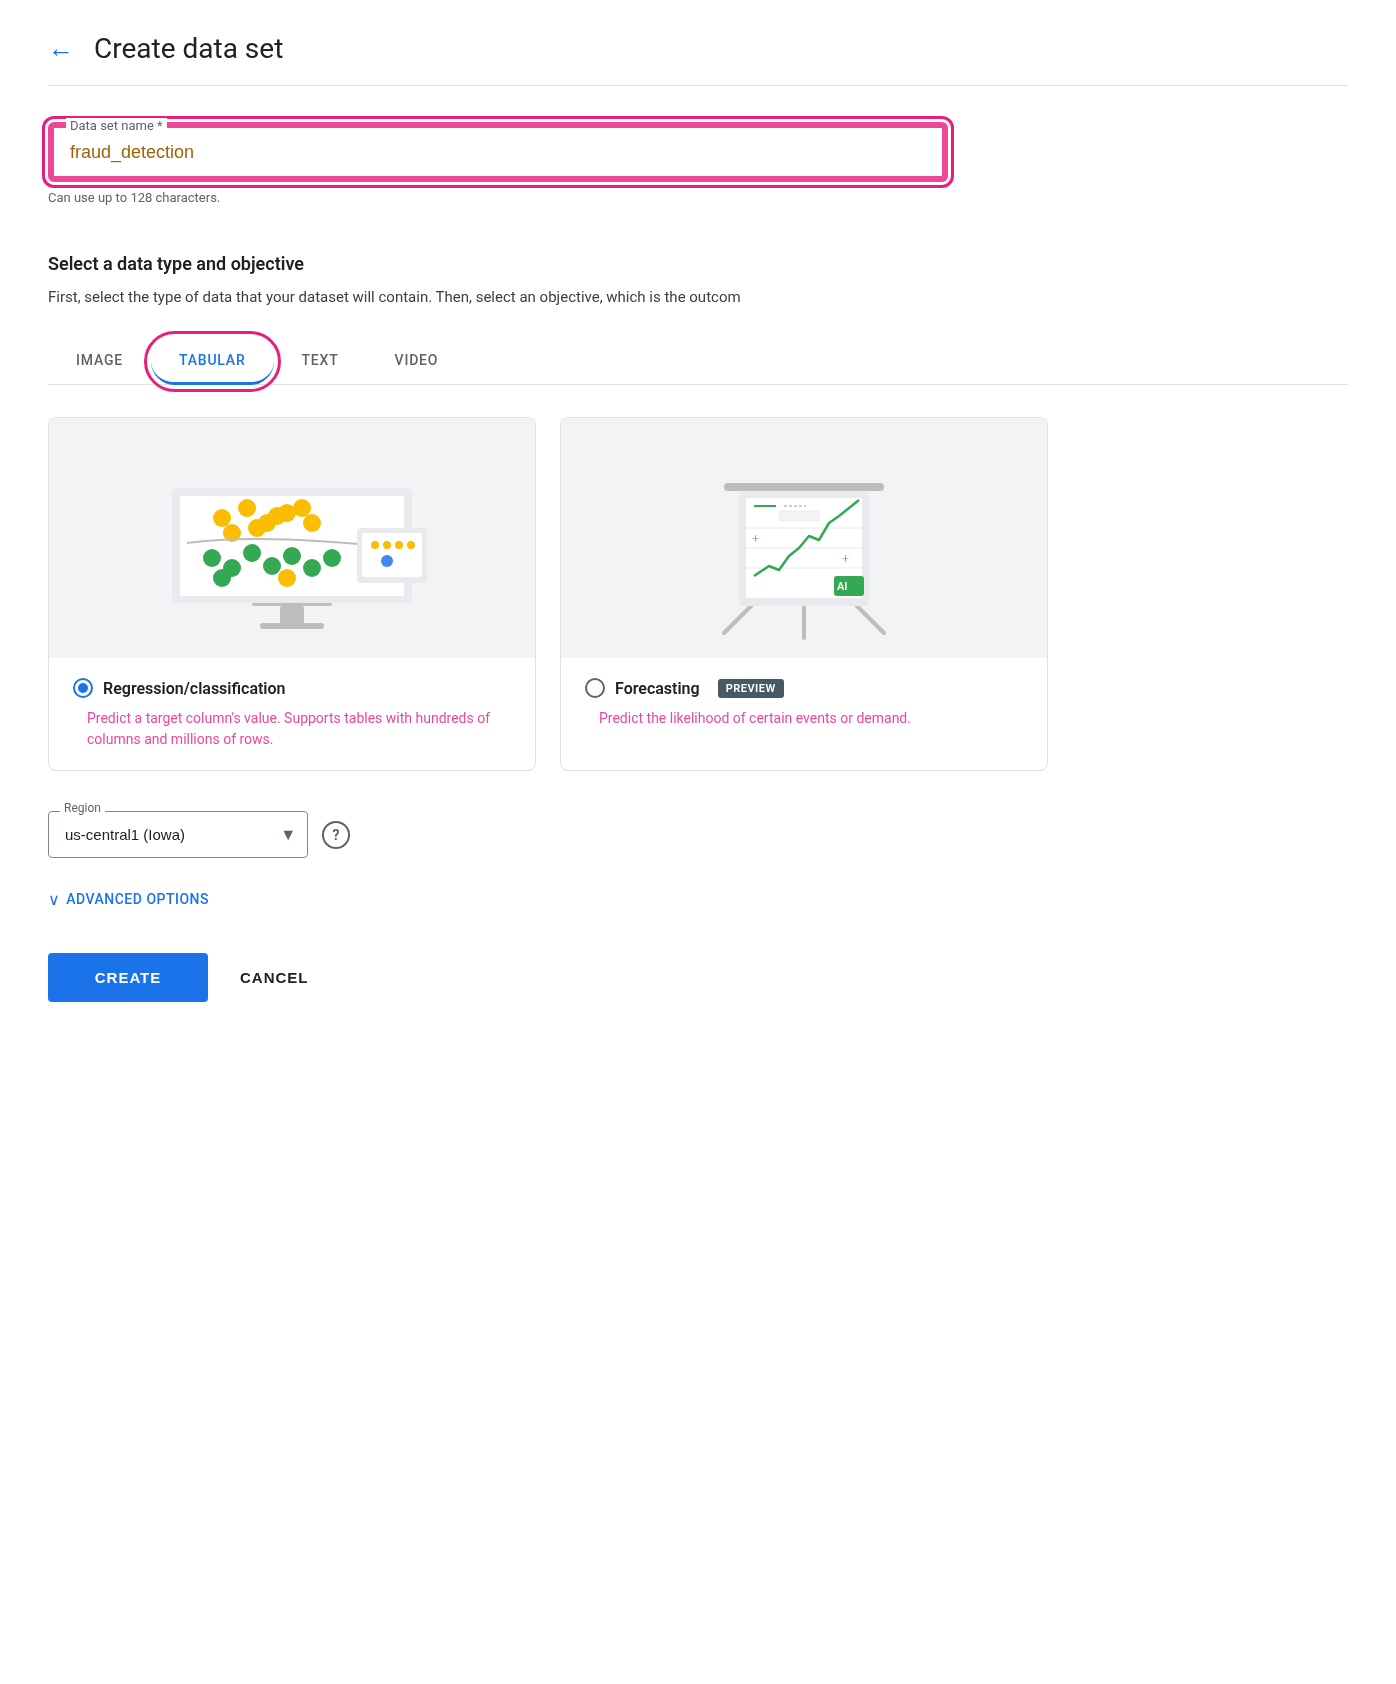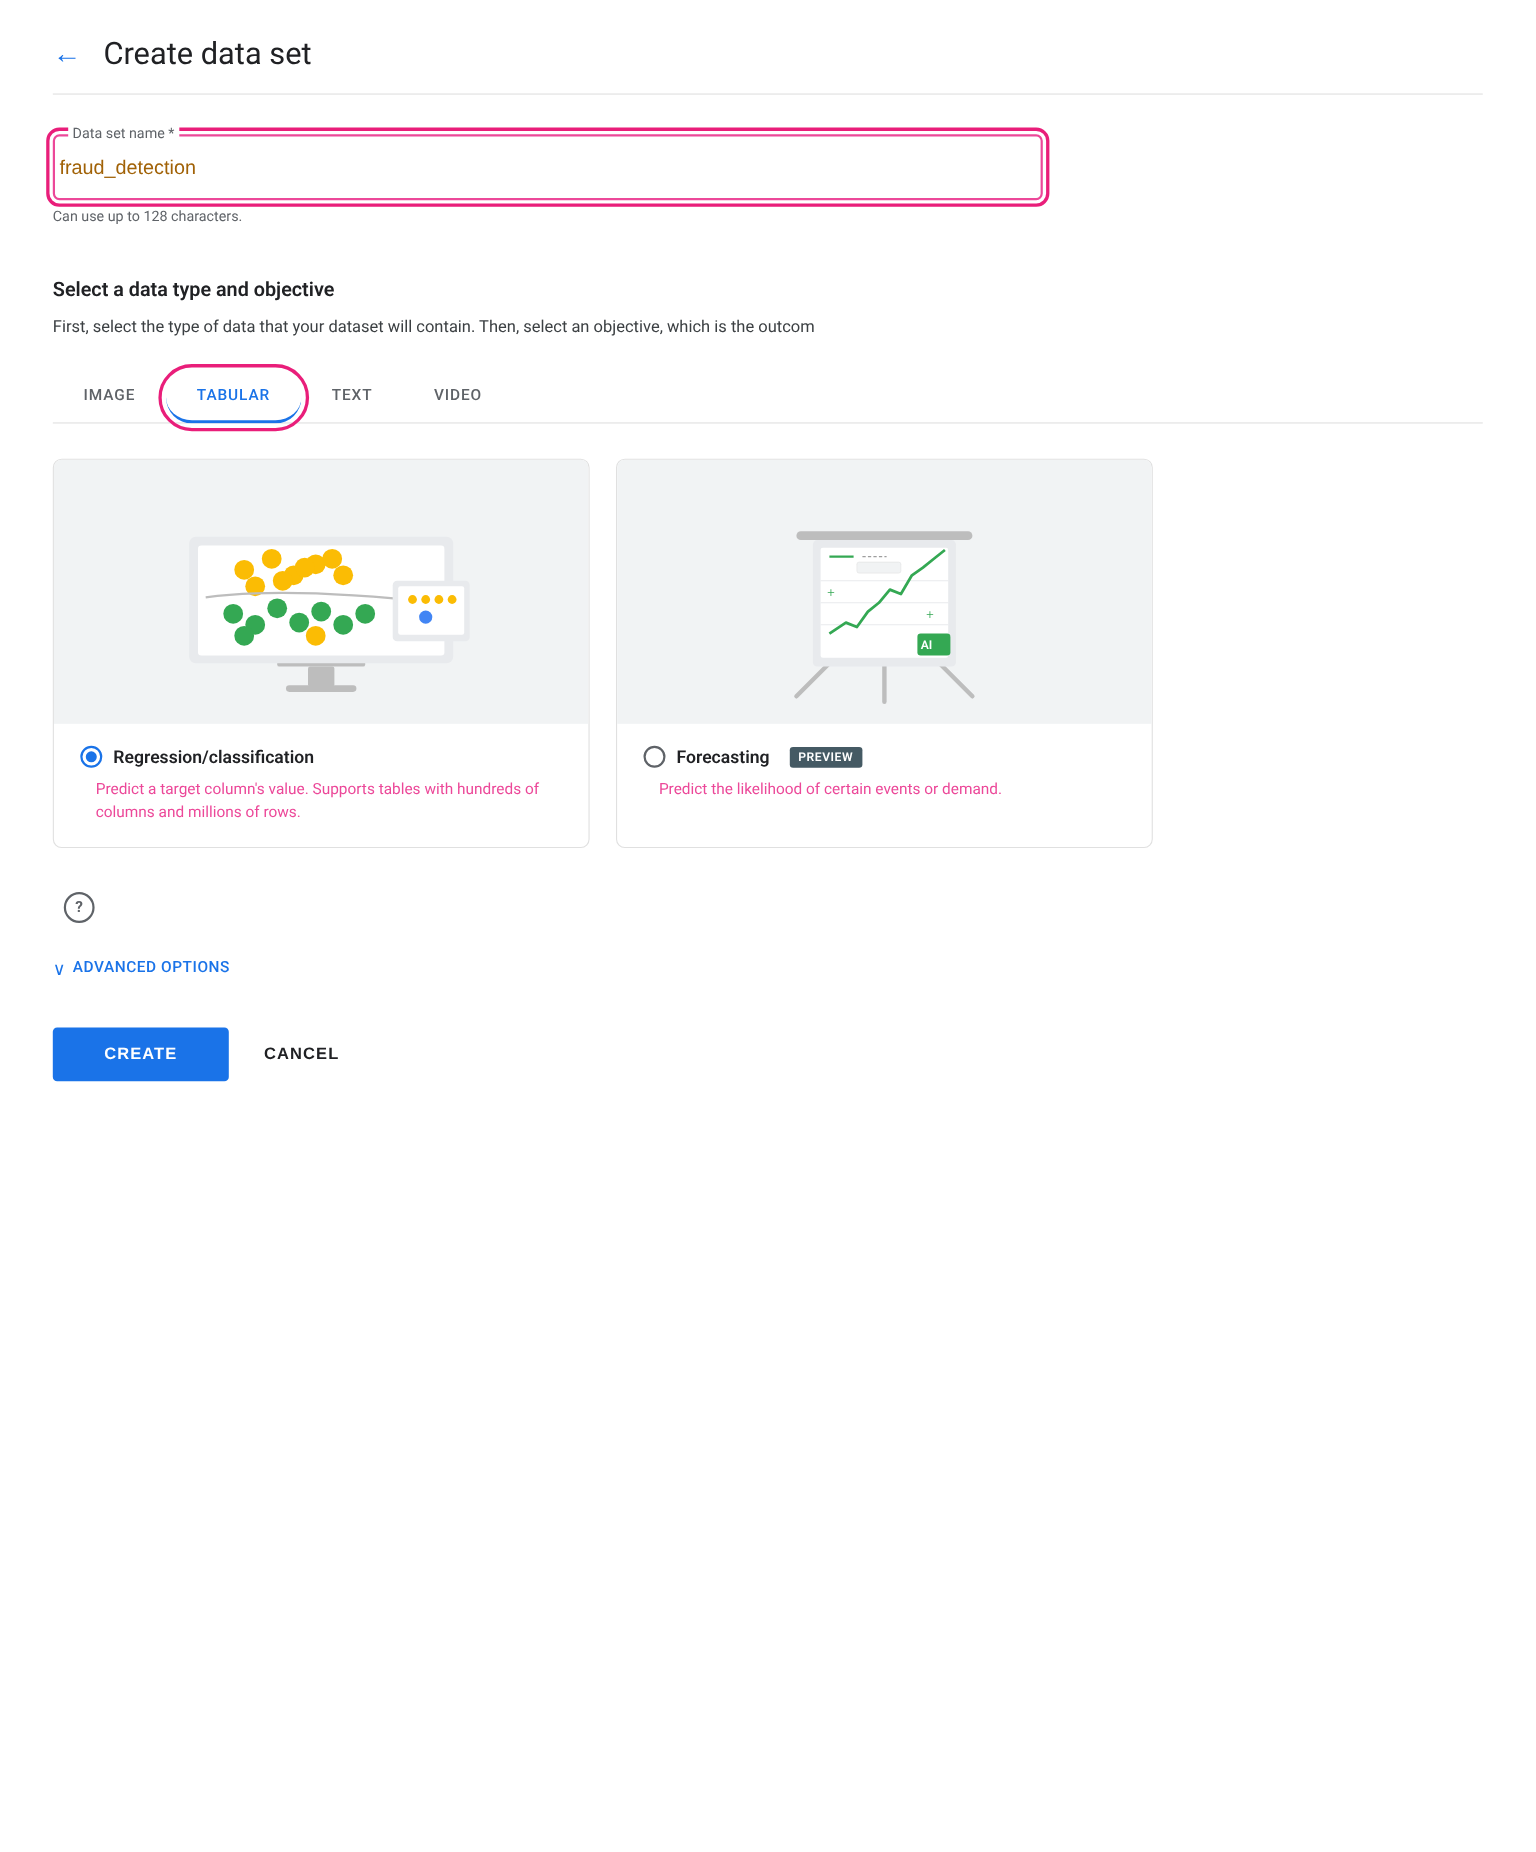--- a/index.html
+++ b/index.html
@@ -44,23 +44,23 @@
     }
 
     
     .field-section {
       margin-bottom: 48px;
       max-width: 900px;
     }
 
     .text-field-wrapper {
       position: relative;
-      border: 2px solid #ec4899;
+      border: 6px solid #ec4899;
       border-radius: 4px;
-      padding: 0 4px;
+      padding: 0 16px;
       height: 60px;
       display: flex;
       align-items: center;
       background: #fff;
       outline: 2px solid transparent;
     }
 
     .text-field-wrapper.highlighted {
       outline: 3px solid #e91e7a;
       outline-offset: 3px;
@@ -460,20 +460,30 @@
           <span class="card-title">Forecasting</span>
           <span class="preview-badge">PREVIEW</span>
         </div>
         <p class="card-description">Predict the likelihood of certain events or demand.</p>
       </div>
     </div>
 
   </div>
 
   <div class="region-section">
+    <div class="dropdown-wrapper">
+      <span class="dropdown-label">Region</span>
+      <select class="dropdown-select">
+        <option value="us-central1" selected="">us-central1 (Iowa)</option>
+        <option value="us-east1">us-east1</option>
+        <option value="europe-west1">europe-west1</option>
+        <option value="asia-east1">asia-east1</option>
+      </select>
+      <span class="dropdown-arrow">▼</span>
+    </div>
     <span class="help-icon">?</span>
   </div>
 
   <div class="advanced-options">
     <div class="advanced-toggle">
       <span class="chevron-down">∨</span>
       <span>ADVANCED OPTIONS</span>
     </div>
   </div>
 

